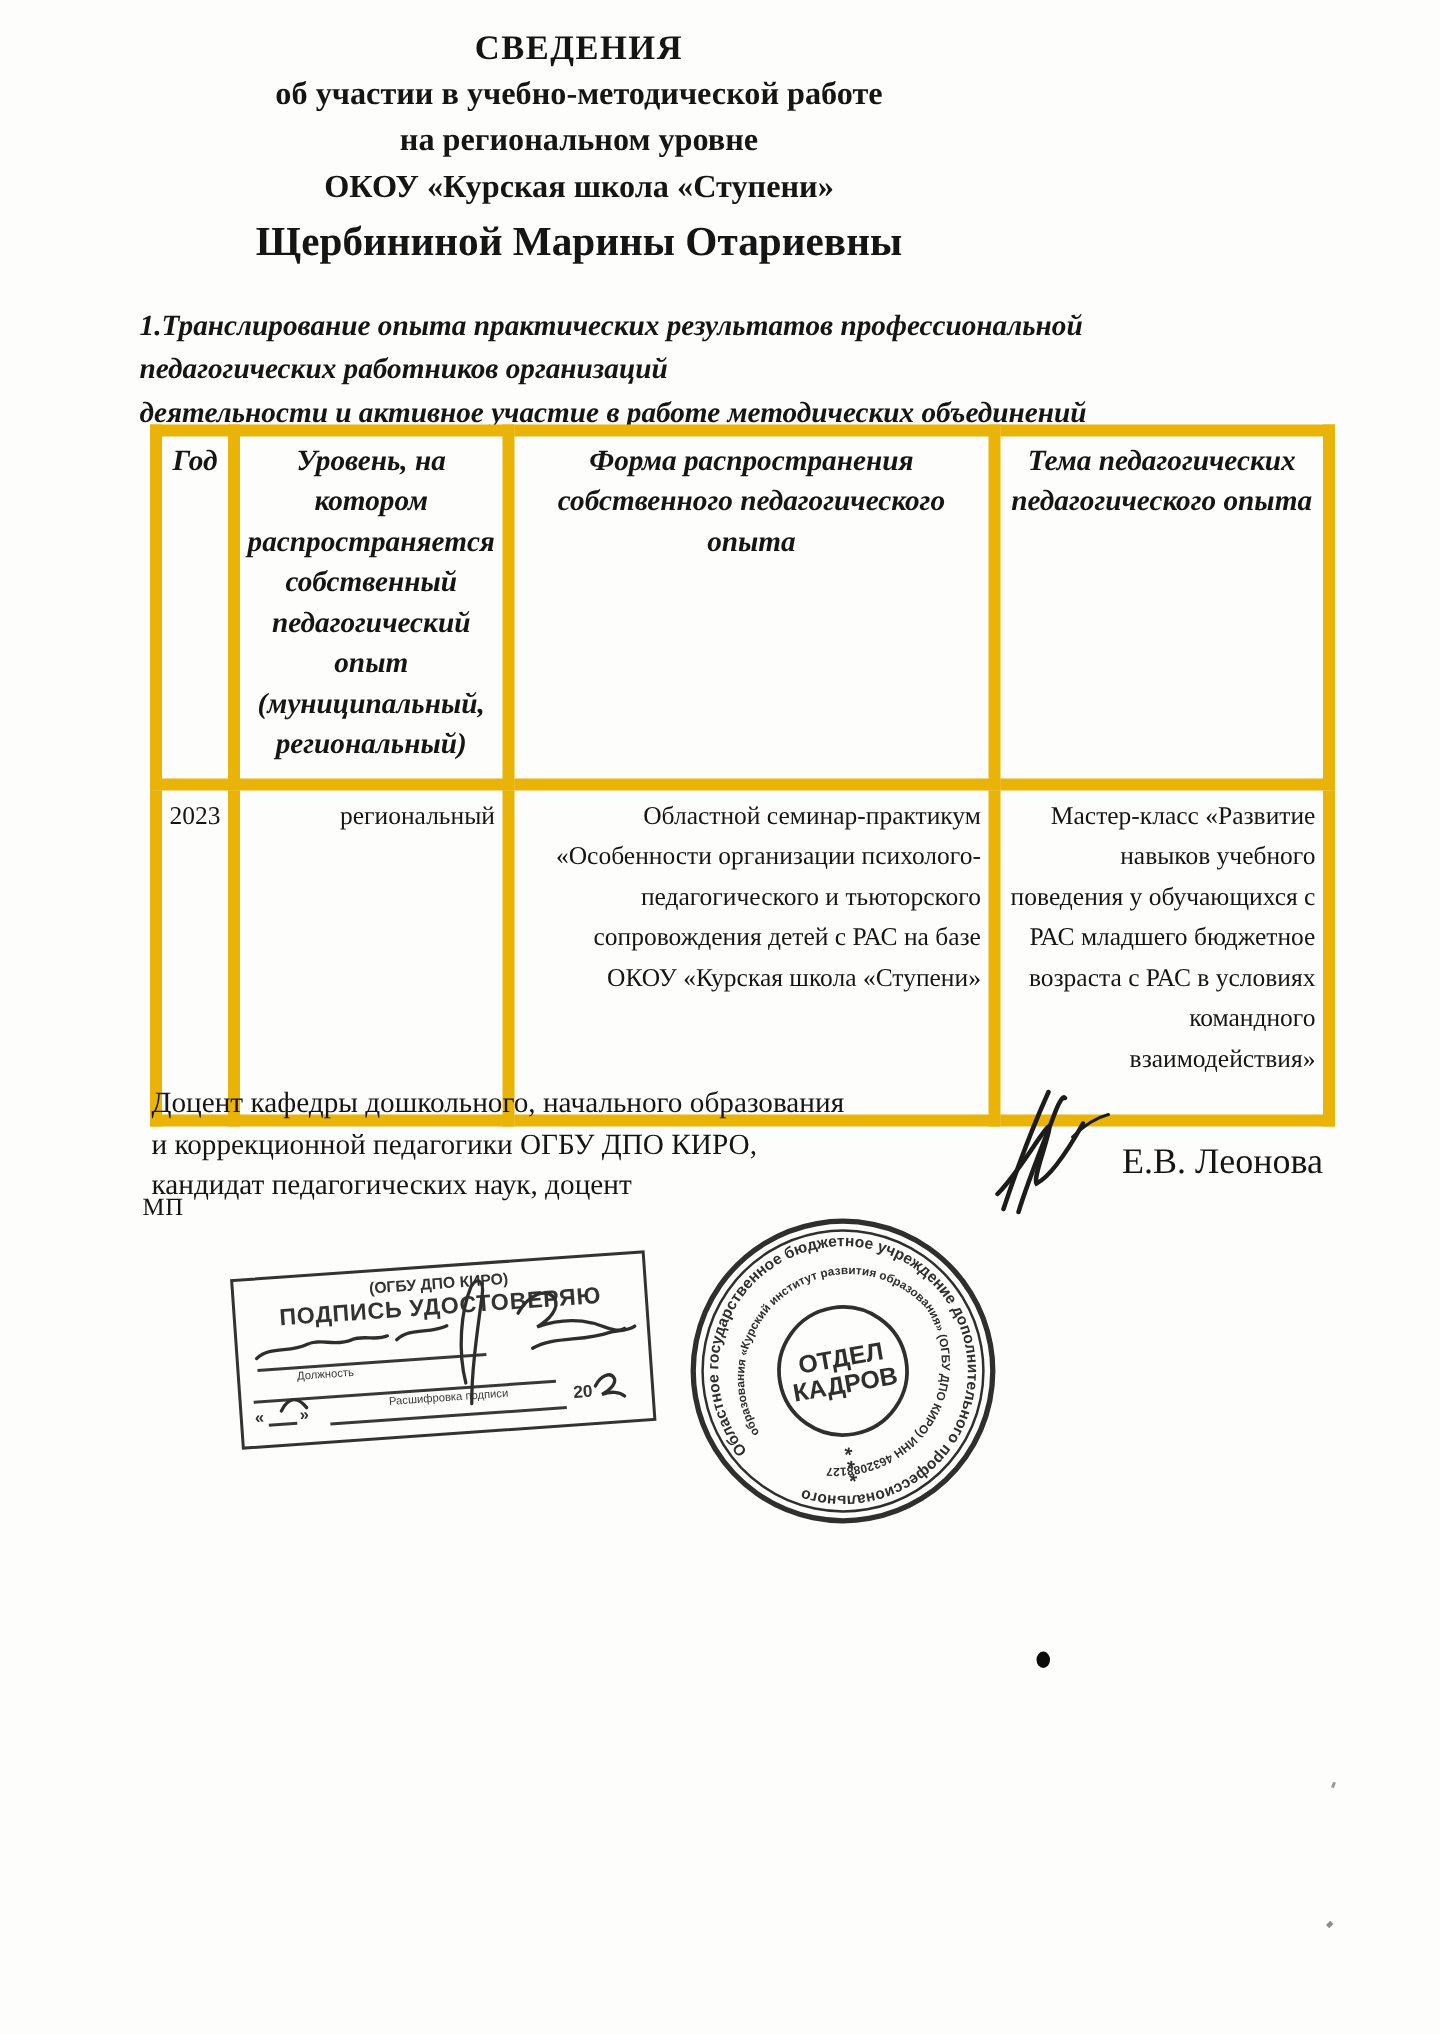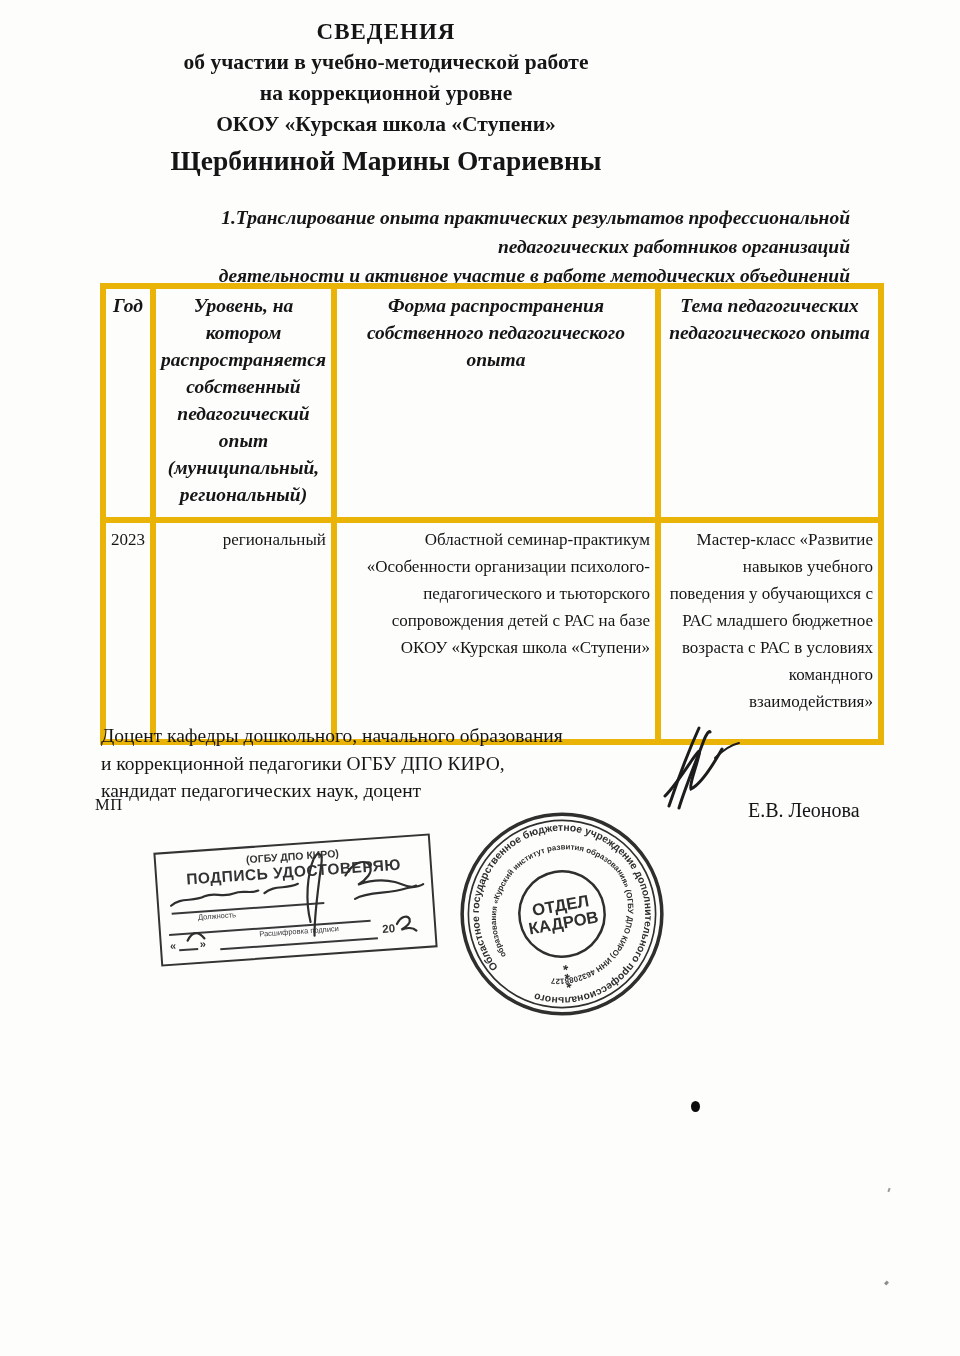--- a/index.html
+++ b/index.html
@@ -8,35 +8,35 @@
     font-family:"Liberation Serif", serif;color:#151515;
     position:relative;overflow:hidden;
   }
   .doc{position:absolute;inset:0;background:#fdfdfc;}
   
   .title-block{position:absolute;top:16px;left:0;width:772px;text-align:center;}
   .t-line{font-weight:bold;font-size:21.5px;line-height:31px;}
   .t-first{font-size:23px;letter-spacing:1px;}
   .t-name{font-weight:bold;font-size:27.5px;line-height:36px;margin-top:3px;}
   
-  .section-heading{position:absolute;top:203px;left:110px;width:740px;text-align:right;
+  .section-heading{position:absolute;top:203px;left:93px;width:740px;text-align:left;
     font-weight:bold;font-style:italic;font-size:19.5px;line-height:29px;}
   
   table.main{position:absolute;top:283px;left:100px;border-collapse:collapse;table-layout:fixed;}
-  table.main td,table.main th{border:6px solid #eab308;vertical-align:top;padding:3px 5px 9px 5px;}
+  table.main td,table.main th{border:8px solid #eab308;vertical-align:top;padding:3px 5px 9px 5px;}
   table.main th{font-weight:bold;font-style:italic;font-size:19.5px;line-height:27px;text-align:center;height:178px;}
   table.main td{font-size:17px;line-height:27px;text-align:right;height:204px;}
   .c-year{width:48px;}
   .c-level{width:176px;}
   .c-form{width:324px;}
   .c-theme{width:223px;}
   
   .sig-block{position:absolute;top:722px;left:101px;font-size:19.5px;line-height:27.5px;}
   .mp{position:absolute;top:795px;left:95px;font-size:16.5px;letter-spacing:.5px;}
-  .sig-name{position:absolute;top:799px;left:748px;font-size:20px;}
+  .sig-name{position:absolute;top:762px;left:748px;font-size:24px;}
   .sig-svg{position:absolute;top:718px;left:655px;overflow:visible;}
   
   .rect-stamp{position:absolute;top:843px;left:157px;width:273px;height:110px;
     transform:rotate(-4deg);border:2.5px solid #242424;color:#242424;
     font-family:"Liberation Sans", sans-serif;opacity:.93;}
   .rs-org{position:absolute;top:5px;left:0;width:100%;text-align:center;font-size:10.5px;font-weight:bold;}
   .rs-title{position:absolute;top:18px;left:0;width:100%;text-align:center;font-size:15.5px;font-weight:bold;letter-spacing:.5px;}
   .rs-rule{position:absolute;height:1.6px;background:#2a2a2a;}
   .rs-rule1{top:59px;left:12px;width:153px;}
   .rs-rule2{top:80px;left:8px;width:202px;}
@@ -57,21 +57,21 @@
   .speck2{position:absolute;top:1281px;left:885px;width:3px;height:4px;background:#8d8d8d;transform:rotate(45deg);}
 </style>
 </head>
 <body>
 
 <div class="doc">
 
   <div class="title-block">
     <div class="t-line t-first">СВЕДЕНИЯ</div>
     <div class="t-line">об участии в учебно-методической работе</div>
-    <div class="t-line">на коррекционной уровне</div>
+    <div class="t-line">на региональном уровне</div>
     <div class="t-line">ОКОУ «Курская школа «Ступени»</div>
     <div class="t-name">Щербининой Марины Отариевны</div>
   </div>
 
   <div class="section-heading">
     <div>1.Транслирование опыта практических результатов профессиональной</div>
     <div>педагогических работников организаций</div>
     <div>деятельности и активное участие в работе методических объединений</div>
   </div>
 

